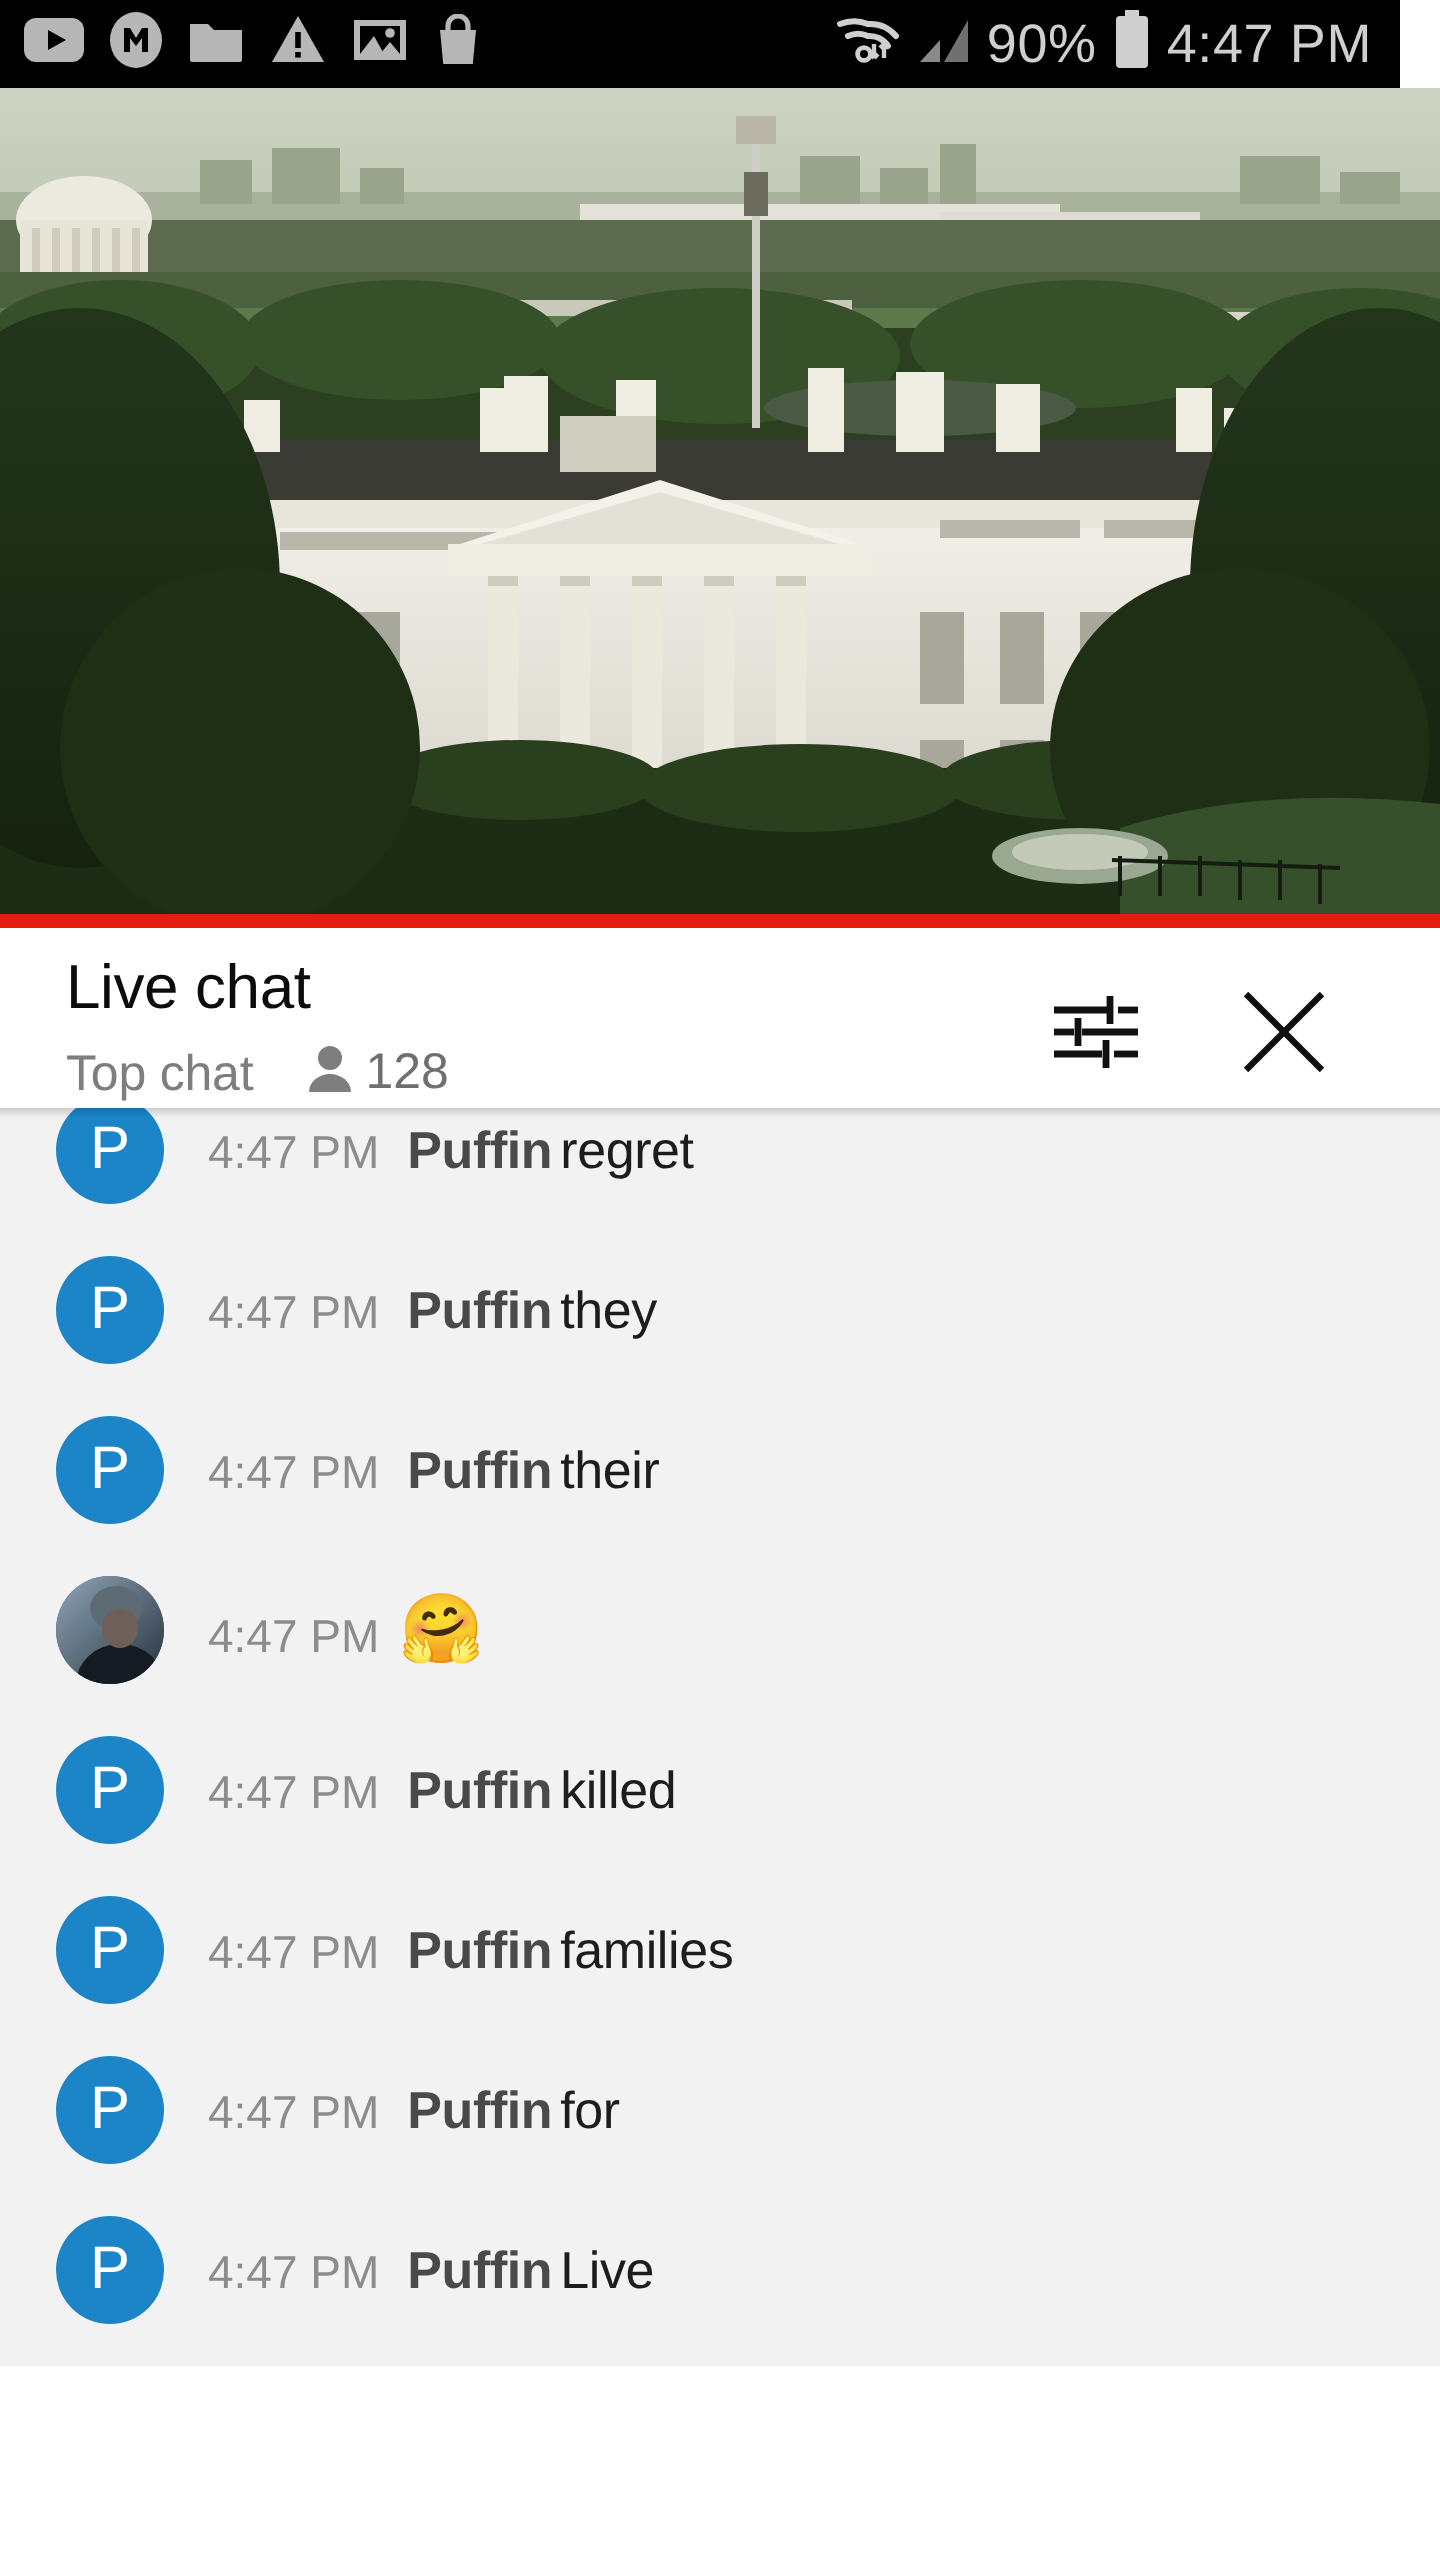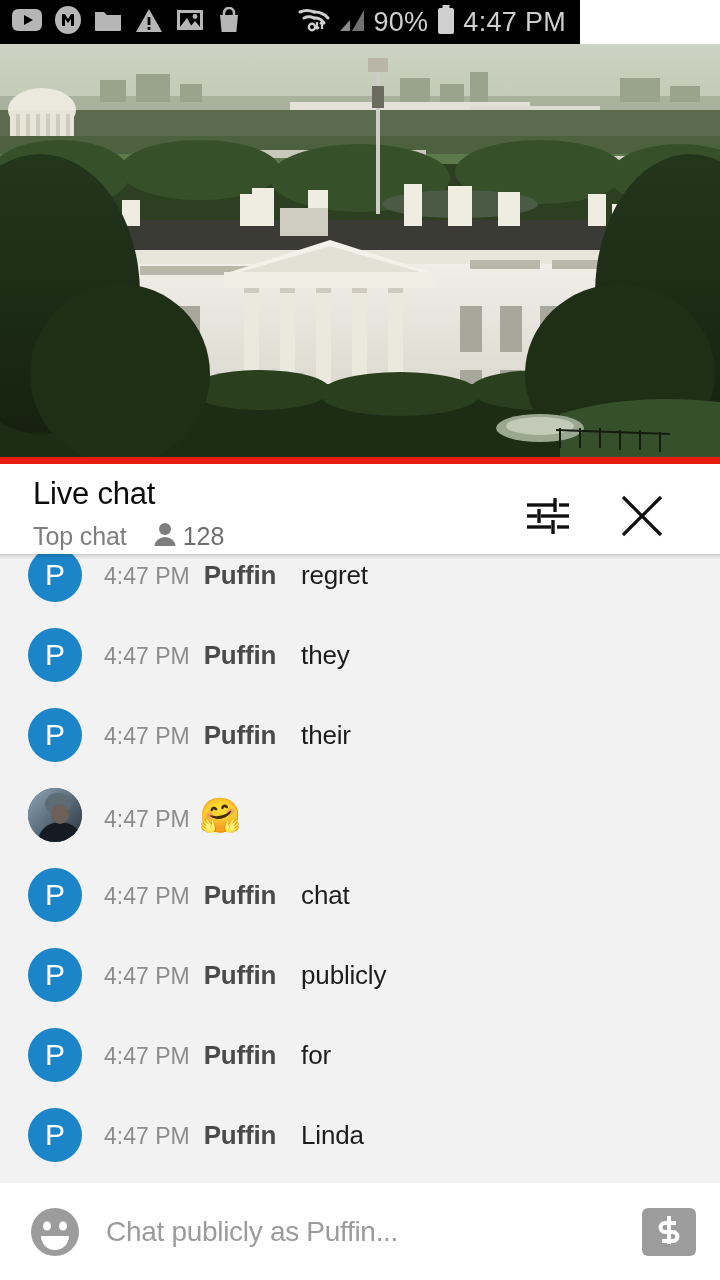--- a/index.html
+++ b/index.html
@@ -5,21 +5,21 @@
   * { margin:0; padding:0; box-sizing:border-box; }
   html,body {
     width:720px; height:1280px;
     font-family:"Liberation Sans", sans-serif;
     background:#ffffff; overflow:hidden;
   }
   #app { position:relative; width:720px; height:1280px; }
 
   
   .statusbar{
-    position:absolute; left:0; top:0; width:580px; height:44px;
+    position:absolute; left:0; top:0; width:700px; height:44px;
     background:#000; display:flex; align-items:center;
     padding:0 14px 0 12px; color:#b6b6b6;
   }
   .sb-left{ display:flex; align-items:center; gap:13px; }
   .sb-right{ margin-left:auto; display:flex; align-items:center; gap:7px; }
   .sb-ico{ display:block; }
   .sb-text{
     font-size:27px; color:#cfcfcf; letter-spacing:0.3px;
     font-family:"Liberation Sans", sans-serif; line-height:1;
   }
@@ -82,21 +82,21 @@
   .msg-body{
     margin-left:22px; display:flex; align-items:baseline;
     white-space:nowrap;
   }
   .msg-time{ font-size:23px; color:#8c8c8c; }
   .msg-author{
     font-size:26px; color:#4a4a4a; font-weight:bold;
     margin-left:14px; letter-spacing:-0.2px;
   }
   .msg-text{
-    font-size:26px; color:#1d1d1d; margin-left:25px;
+    font-size:26px; color:#1d1d1d; margin-left:4px;
     letter-spacing:-0.2px;
   }
   .msg-emoji{ font-size:34px; margin-left:10px; line-height:1; }
 
   
   .input-bar{
     position:absolute; left:0; top:1183px; width:720px; height:97px;
     background:#fff; display:flex; align-items:center; padding:0 24px 0 28px;
   }
   .emoji-btn{ width:54px; height:54px; flex:0 0 54px; cursor:pointer; }
@@ -436,63 +436,44 @@
           <div class="msg-body">
             <span class="msg-time">4:47 PM</span>
             <span class="msg-emoji">🤗</span>
           </div>
         </div>
         <div class="msg">
           <div class="avatar" style="background: rgb(27, 133, 200);">P</div>
           <div class="msg-body">
             <span class="msg-time">4:47 PM</span>
             <span class="msg-author">Puffin</span>
-            <span class="msg-text">chat</span>
-          </div>
-        </div>
-        <div class="msg">
-          <div class="avatar" style="background: rgb(27, 133, 200);">P</div>
-          <div class="msg-body">
-            <span class="msg-time">4:47 PM</span>
-            <span class="msg-author">Puffin</span>
-            <span class="msg-text">publicly</span>
+            <span class="msg-text">killed</span>
+          </div>
+        </div>
+        <div class="msg">
+          <div class="avatar" style="background: rgb(27, 133, 200);">P</div>
+          <div class="msg-body">
+            <span class="msg-time">4:47 PM</span>
+            <span class="msg-author">Puffin</span>
+            <span class="msg-text">families</span>
           </div>
         </div>
         <div class="msg">
           <div class="avatar" style="background: rgb(27, 133, 200);">P</div>
           <div class="msg-body">
             <span class="msg-time">4:47 PM</span>
             <span class="msg-author">Puffin</span>
             <span class="msg-text">for</span>
           </div>
         </div>
         <div class="msg">
           <div class="avatar" style="background: rgb(27, 133, 200);">P</div>
           <div class="msg-body">
             <span class="msg-time">4:47 PM</span>
             <span class="msg-author">Puffin</span>
-            <span class="msg-text">Linda</span>
+            <span class="msg-text">Live</span>
           </div>
         </div>
       </div>
   </div>
 
-  <div class="input-bar">
-    <span class="emoji-btn">
-      <svg width="54" height="54" viewBox="0 0 54 54">
-        <circle cx="27" cy="27" r="24" fill="#9c9c9c"></circle>
-        <ellipse cx="19" cy="21" rx="4" ry="4.6" fill="#fff"></ellipse>
-        <ellipse cx="35" cy="21" rx="4" ry="4.6" fill="#fff"></ellipse>
-        <path d="M13 31 h28 a14 14 0 0 1 -28 0 z" fill="#fff"></path>
-      </svg>
-    </span>
-    <input class="chat-input" type="text" placeholder="Chat publicly as Puffin..." style="">
-    <span class="superchat">
-      <span>
-        <svg width="26" height="30" viewBox="0 0 26 30">
-          <rect x="11" y="1" width="4" height="28" fill="#fff"></rect>
-          <path d="M20 8 H9 a4.5 4.5 0 0 0 0 9 h8 a4.5 4.5 0 0 1 0 9 H6" fill="none" stroke="#fff" stroke-width="4"></path>
-        </svg>
-      </span>
-    </span>
-  </div>
 
 </div>
 
 </body></html>

